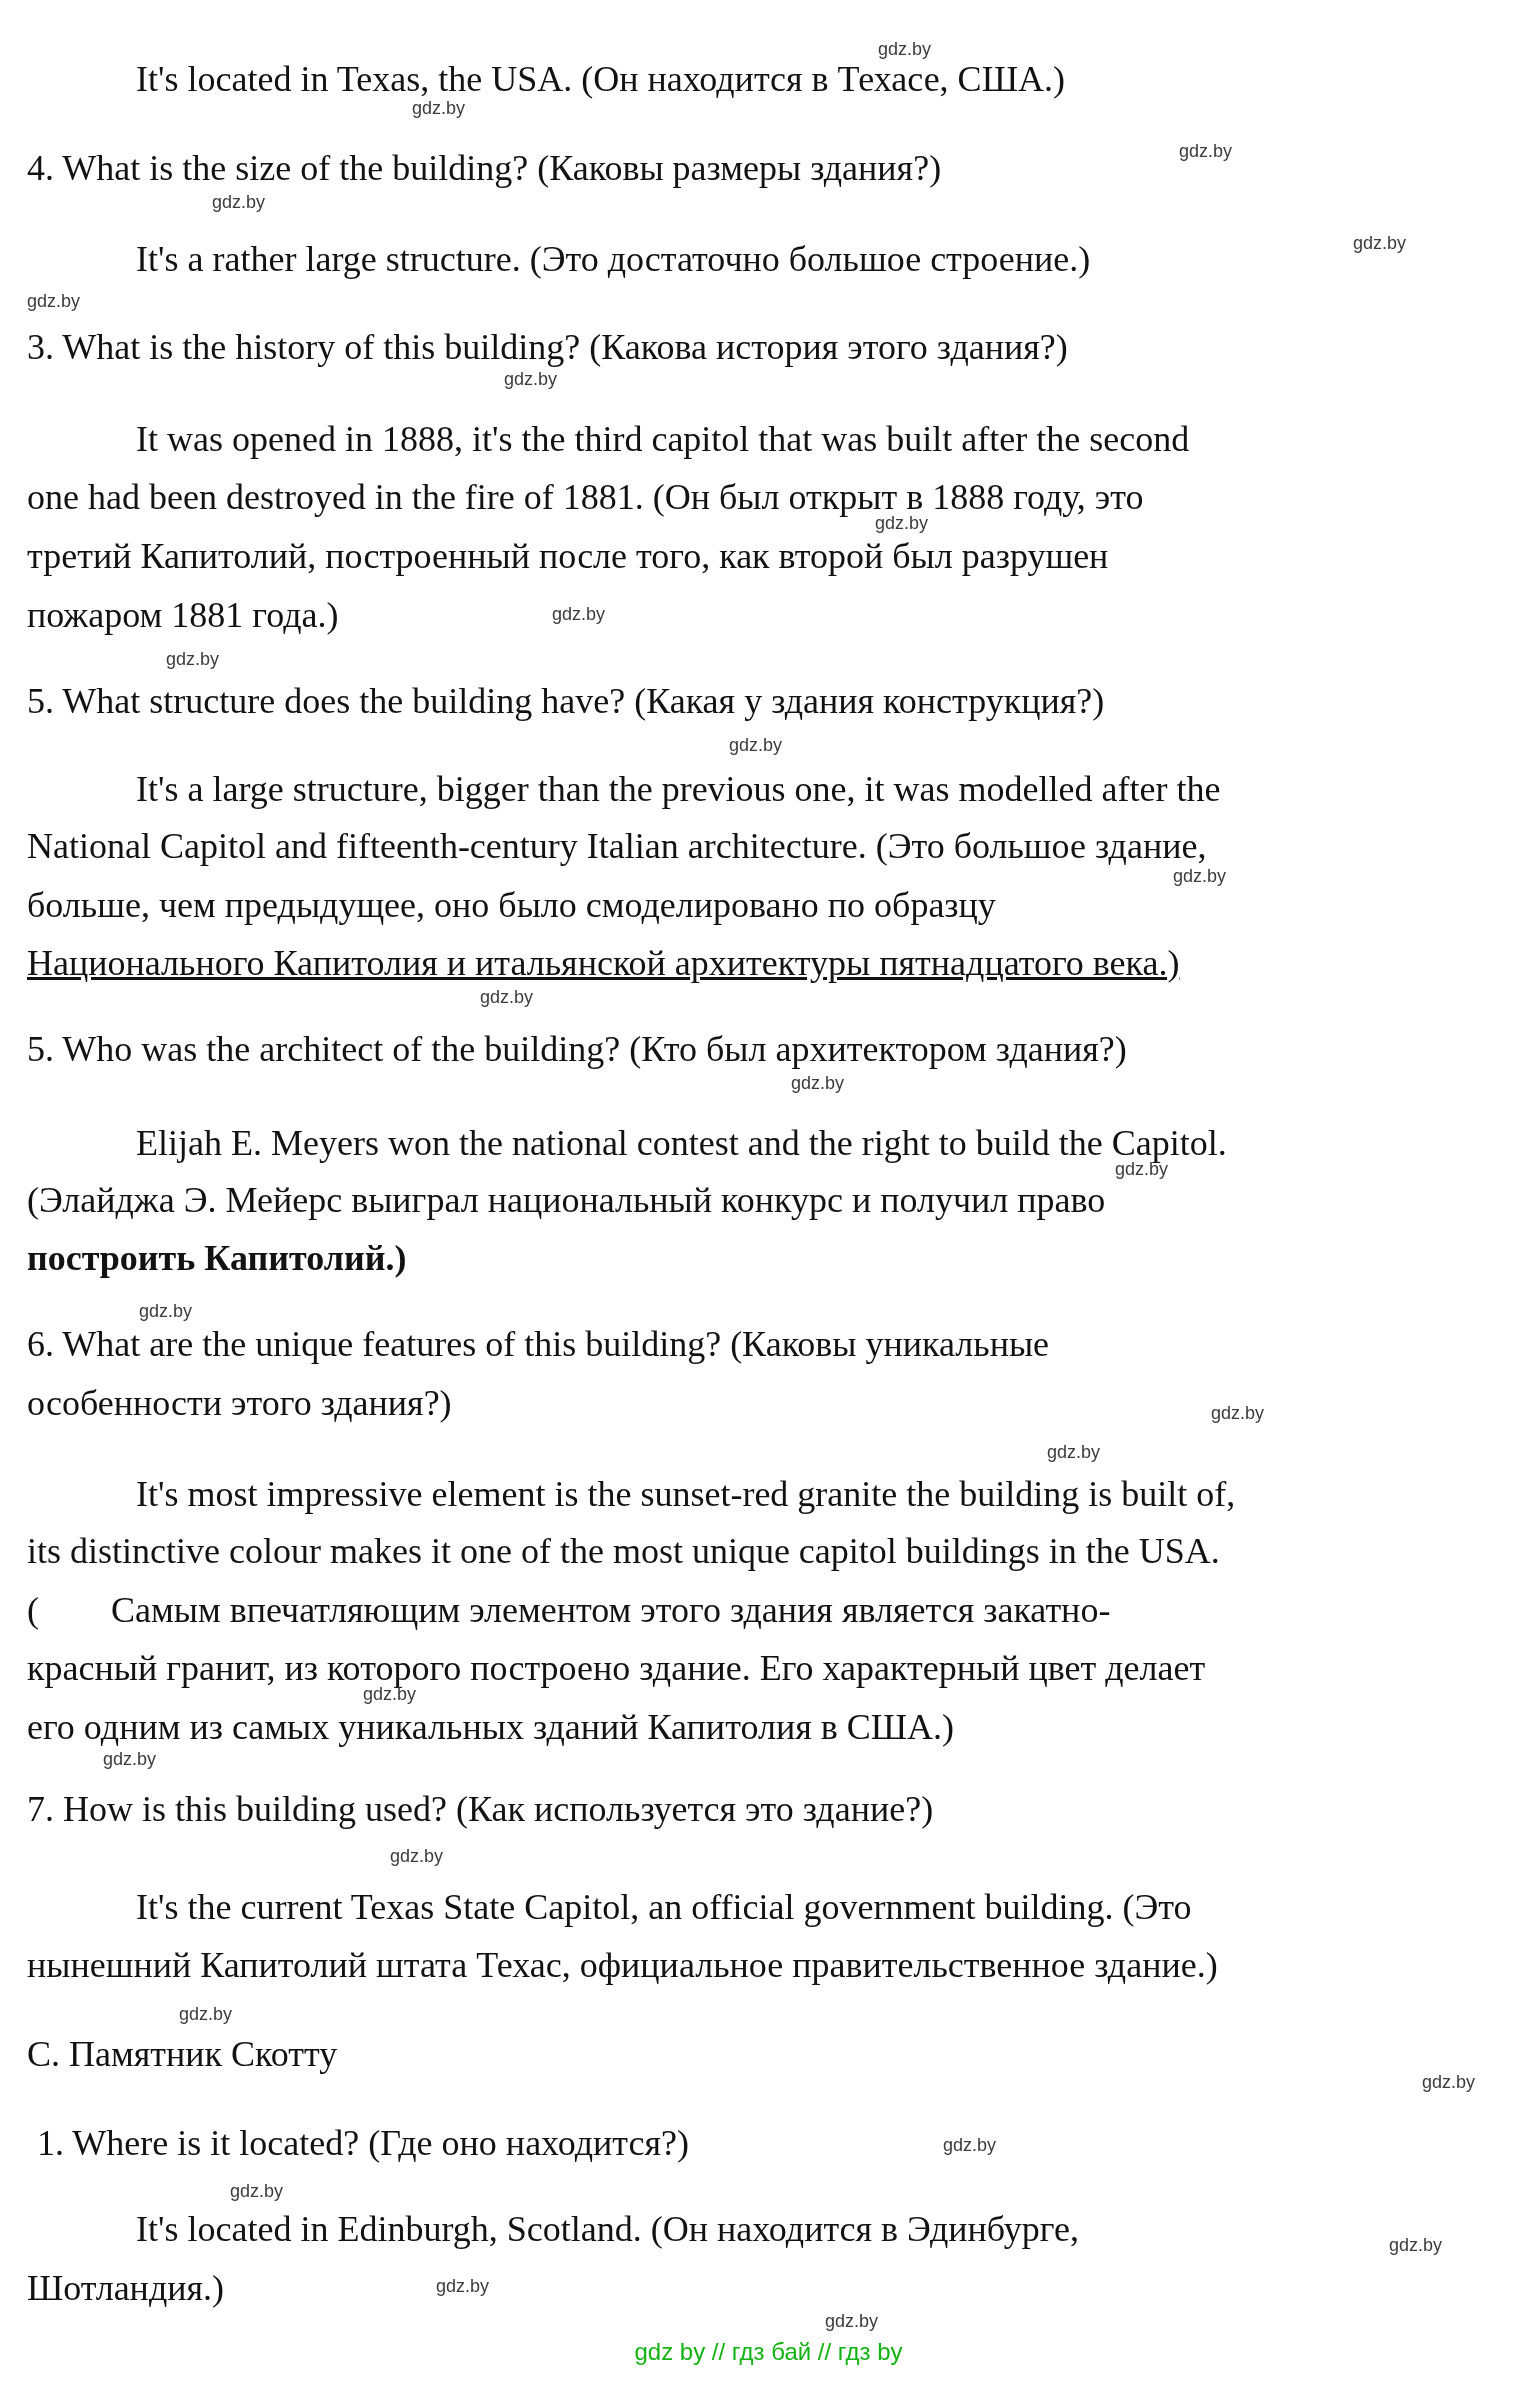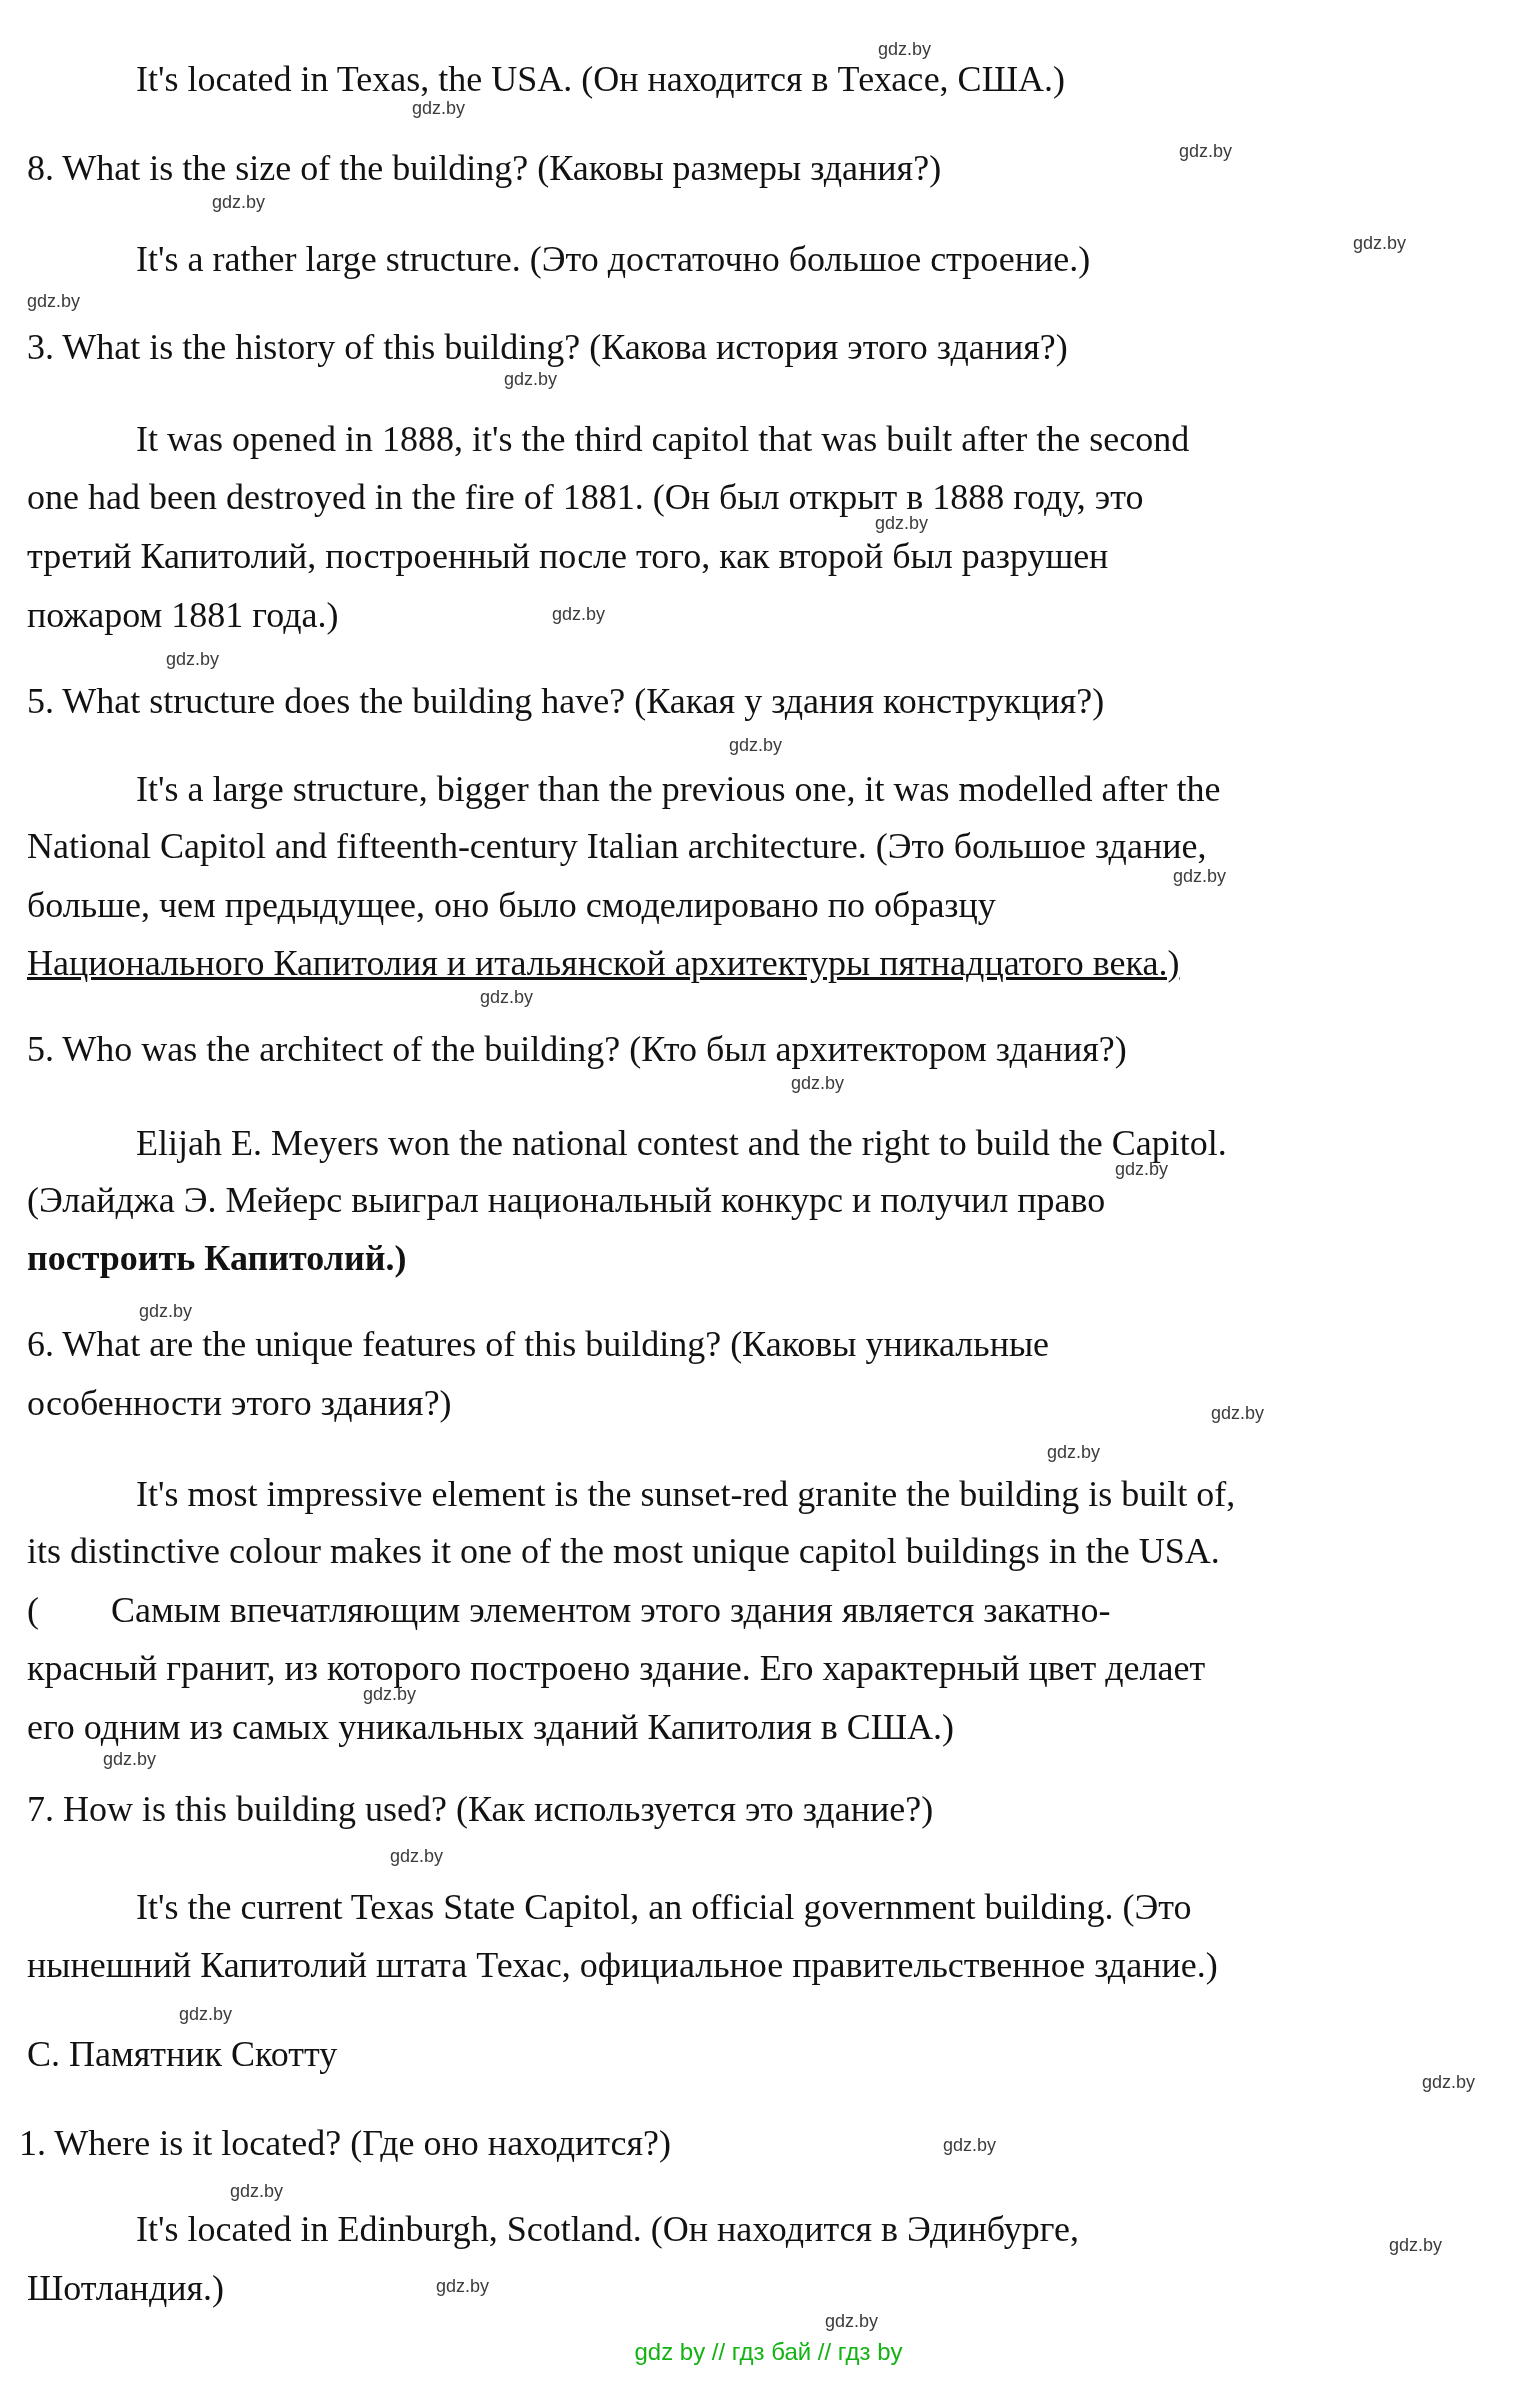--- a/index.html
+++ b/index.html
@@ -45,21 +45,21 @@
 </head>
 <body>
 
 <div class="page">
 
   <div id="lines">
       <div class="line wm-line" style="left: 878px; top: 39px;">gdz.by</div>
       <div class="line body-line" style="left: 136px; top: 59px;">It's located in Texas, the USA. (Он находится в Техасе, США.)</div>
       <div class="line wm-line" style="left: 412px; top: 98px;">gdz.by</div>
       <div class="line wm-line" style="left: 1179px; top: 141px;">gdz.by</div>
-      <div class="line body-line" style="left: 27px; top: 148px;">8. What is the size of the building? (Каковы размеры здания?)</div>
+      <div class="line body-line" style="left: 27px; top: 148px;">4. What is the size of the building? (Каковы размеры здания?)</div>
       <div class="line wm-line" style="left: 212px; top: 192px;">gdz.by</div>
       <div class="line wm-line" style="left: 1353px; top: 233px;">gdz.by</div>
       <div class="line body-line" style="left: 136px; top: 239px;">It's a rather large structure. (Это достаточно большое строение.)</div>
       <div class="line wm-line" style="left: 27px; top: 291px;">gdz.by</div>
       <div class="line body-line" style="left: 27px; top: 327px; text-align: right;">3. What is the history of this building? (Какова история этого здания?)</div>
       <div class="line wm-line" style="left: 504px; top: 369px;">gdz.by</div>
       <div class="line body-line" style="left: 136px; top: 419px;">It was opened in 1888, it's the third capitol that was built after the second</div>
       <div class="line body-line" style="left: 27px; top: 477px;">one had been destroyed in the fire of 1881. (Он был открыт в 1888 году, это</div>
       <div class="line wm-line" style="left: 875px; top: 513px;">gdz.by</div>
       <div class="line body-line" style="left: 27px; top: 536px;">третий Капитолий, построенный после того, как второй был разрушен</div>
@@ -92,21 +92,21 @@
       <div class="line wm-line" style="left: 363px; top: 1684px;">gdz.by</div>
       <div class="line body-line" style="left: 27px; top: 1707px;">его одним из самых уникальных зданий Капитолия в США.)</div>
       <div class="line wm-line" style="left: 103px; top: 1749px;">gdz.by</div>
       <div class="line body-line" style="left: 27px; top: 1789px; text-align: right;">7. How is this building used? (Как используется это здание?)</div>
       <div class="line wm-line" style="left: 390px; top: 1846px;">gdz.by</div>
       <div class="line body-line" style="left: 136px; top: 1887px;">It's the current Texas State Capitol, an official government building. (Это</div>
       <div class="line body-line" style="left: 27px; top: 1945px;">нынешний Капитолий штата Техас, официальное правительственное здание.)</div>
       <div class="line wm-line" style="left: 179px; top: 2004px;">gdz.by</div>
       <div class="line body-line" style="left: 27px; top: 2034px;">C. Памятник Скотту</div>
       <div class="line wm-line" style="left: 1422px; top: 2072px;">gdz.by</div>
-      <div class="line body-line" style="left: 19px; top: 2123px; text-align: right;">1. Where is it located? (Где оно находится?)</div>
+      <div class="line body-line" style="left: 37px; top: 2123px; text-align: right;">1. Where is it located? (Где оно находится?)</div>
       <div class="line wm-line" style="left: 943px; top: 2135px;">gdz.by</div>
       <div class="line wm-line" style="left: 230px; top: 2181px;">gdz.by</div>
       <div class="line body-line" style="left: 136px; top: 2209px;">It's located in Edinburgh, Scotland. (Он находится в Эдинбурге,</div>
       <div class="line wm-line" style="left: 1389px; top: 2235px;">gdz.by</div>
       <div class="line body-line" style="left: 27px; top: 2268px;">Шотландия.)</div>
       <div class="line wm-line" style="left: 436px; top: 2276px;">gdz.by</div>
       <div class="line wm-line" style="left: 825px; top: 2311px;">gdz.by</div>
     </div>
 
   <div class="promo promo-bottom">gdz by  //  гдз бай  //  гдз by</div>

